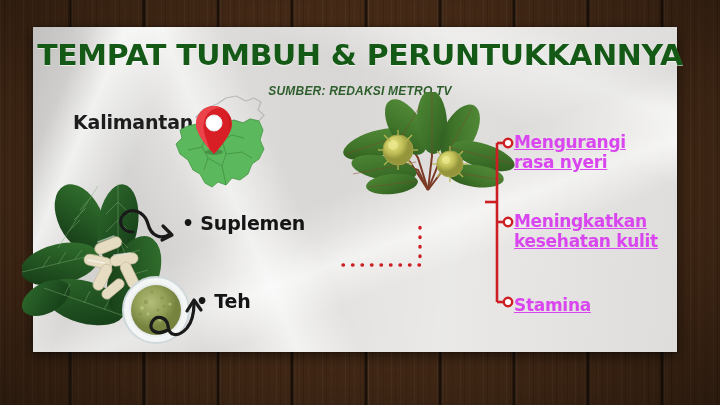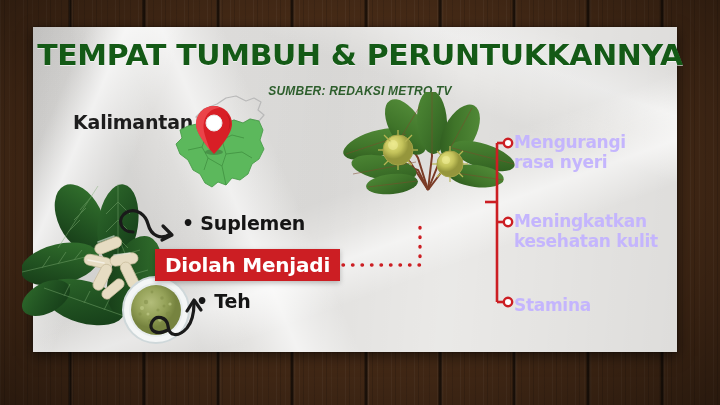--- a/index.html
+++ b/index.html
@@ -128,23 +128,24 @@
   .bullet{
     position:absolute;font-size:19px;font-weight:bold;color:#151515;
     font-family:"DejaVu Sans", sans-serif;letter-spacing:-.2px;
     white-space:nowrap;
   }
   #bullet-suplemen{left:182px;top:212px;}
   #bullet-teh{left:196px;top:290px;}
 
   
   .benefit{
-    position:absolute;font-size:17px;font-weight:bold;color:#c4b5fd;
+    position:absolute;font-size:17px;font-weight:bold;color:#d946ef;
     font-family:"DejaVu Sans", sans-serif;line-height:1.15;letter-spacing:-.3px;
     white-space:pre-line;
+    text-decoration:underline;
   }
   #benefit-0{left:514px;top:133px;}
   #benefit-1{left:514px;top:212px;}
   #benefit-2{left:514px;top:296px;}
 
   
   .svg-layer{position:absolute;left:0;top:0;width:720px;height:405px;pointer-events:none;}
 
   
   .art{position:absolute;}
@@ -361,21 +362,20 @@
         <g fill="#c8d291" opacity=".55">
           <circle cx="120" cy="128" r="2"></circle>
             <circle cx="138" cy="140" r="1.8"></circle>
           <circle cx="148" cy="124" r="1.6"></circle>
             <circle cx="126" cy="134" r="1.5"></circle>
         </g>
       </g>
     </svg>
   </div>
 
-  <div class="banner" id="banner-diolah">Diolah Menjadi</div>
 
   <div class="bullet" id="bullet-suplemen">• Suplemen</div>
   <div class="bullet" id="bullet-teh">• Teh</div>
 
   <div class="benefit" id="benefit-0">Mengurangi
 rasa nyeri</div>
   <div class="benefit" id="benefit-1">Meningkatkan
 kesehatan kulit</div>
   <div class="benefit" id="benefit-2">Stamina</div>
 

